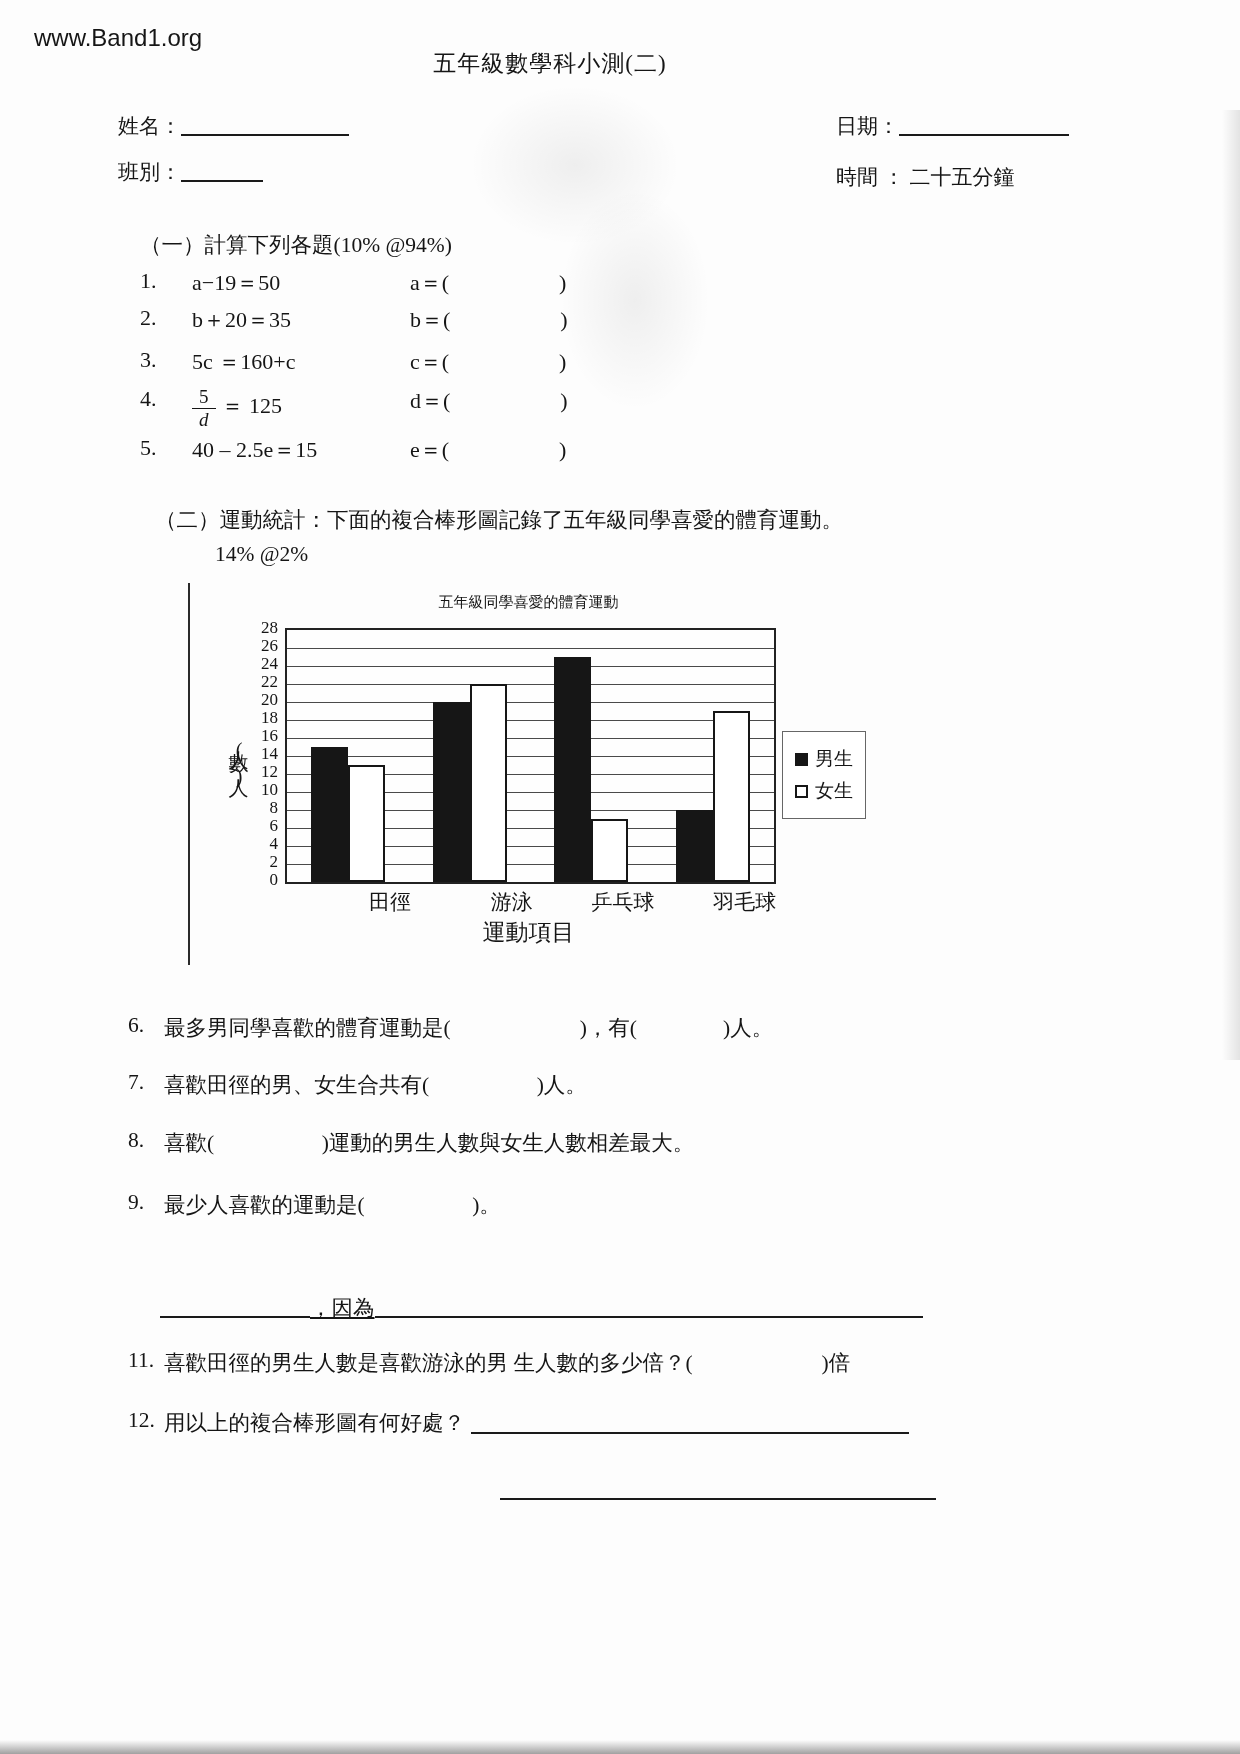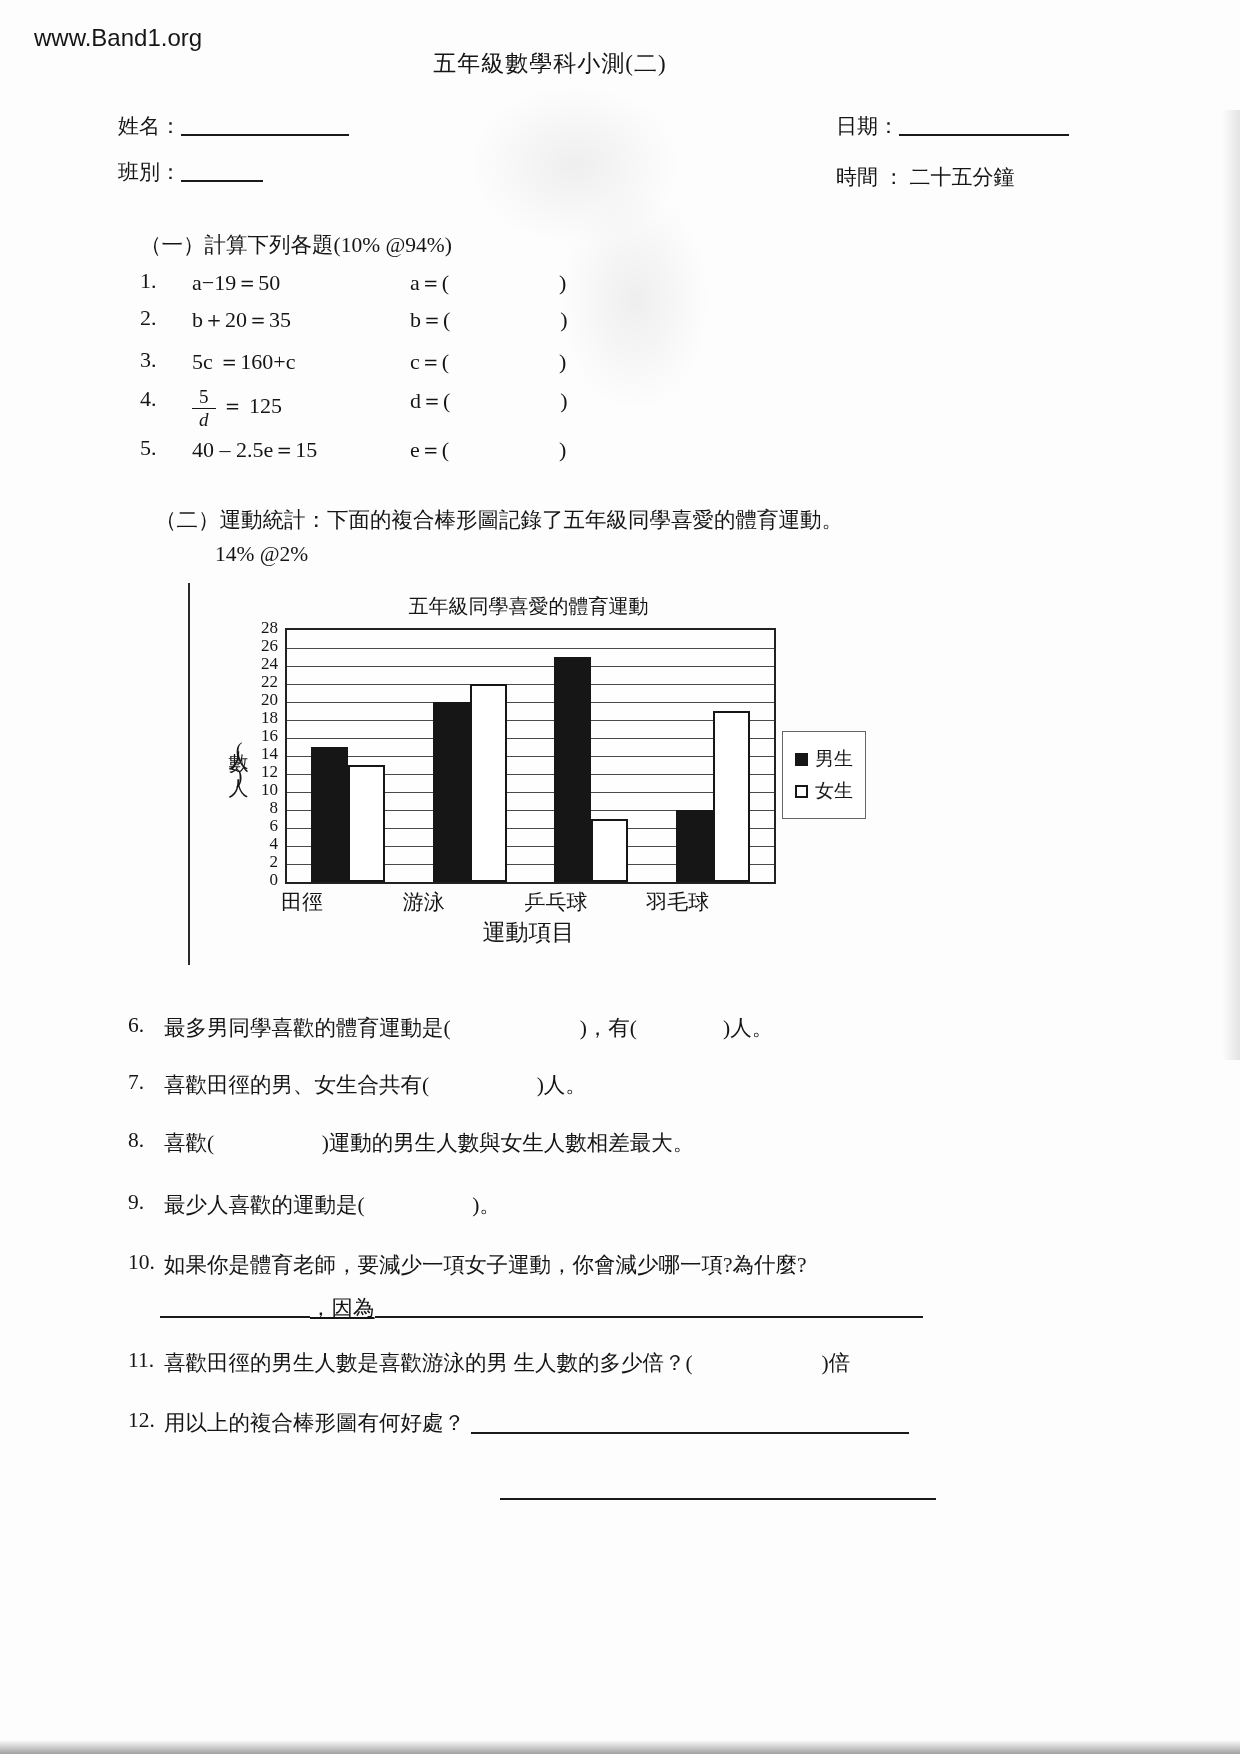--- a/index.html
+++ b/index.html
@@ -18,29 +18,29 @@
   .c-no{flex:none;width:52px;}
   .c-eq{flex:none;width:218px;}
   .c-ans{flex:none;}
 
   .frac{display:inline-block;text-align:center;vertical-align:middle;font-size:19px;line-height:1.15;margin-right:6px;}
   .fnum{display:block;border-bottom:1.5px solid #151515;padding:0 7px;}
   .fden{display:block;font-style:italic;}
 
   
   .chart{position:absolute;left:188px;top:583px;width:775px;height:382px;border-left:2px solid #2a2a2a;}
-  .chart-title{position:absolute;left:95px;top:10px;width:487px;text-align:center;font-size:20px;}
+  .chart-title{position:absolute;left:95px;top:10px;width:487px;text-align:center;font-size:15px;}
   .ylabel{position:absolute;left:36px;top:152px;writing-mode:vertical-rl;text-orientation:upright;font-size:20px;letter-spacing:2px;}
   .chart-yticks{position:absolute;left:0;top:0;width:100%;height:100%;}
   .ytick{position:absolute;left:46px;width:42px;text-align:right;font-size:17px;line-height:22px;}
   .chart-plot{position:absolute;left:95px;top:45px;width:487px;height:252px;border:2px solid #222;background:#fefefe;}
   .gridline{position:absolute;left:0;width:100%;height:0;border-top:1px solid #4a4a4a;}
   .bar{position:absolute;bottom:0;box-sizing:border-box;}
   .xticks{position:absolute;left:95px;top:305px;width:487px;height:30px;}
-  .xtick{position:absolute;width:130px;text-align:left;font-size:21px;}
+  .xtick{position:absolute;width:130px;text-align:right;font-size:21px;}
   .chart-xlabel{position:absolute;left:95px;top:334px;width:487px;text-align:center;font-size:23px;}
   .legend{position:absolute;left:592px;top:148px;border:1px solid #666;background:#fff;padding:8px 12px;}
   .legend-entry{display:flex;align-items:center;gap:7px;font-size:19px;margin:6px 0;white-space:nowrap;}
   .legend-marker{width:13px;height:13px;flex:none;display:inline-block;border:2px solid #161616;box-sizing:border-box;}
 
   
   .q{position:absolute;left:128px;display:flex;font-size:21.5px;white-space:pre;}
   .q-no{flex:none;width:36px;}
   .q-text{white-space:pre-wrap;}
   .q10b{position:absolute;left:160px;top:1292px;font-size:21.5px;white-space:nowrap;text-decoration:underline;}
@@ -178,24 +178,20 @@
     <span class="q-text">喜歡田徑的男、女生合共有(　　　　　)人。</span>
   </div>
   <div class="q" style="top:1128px;">
     <span class="q-no">8.</span>
     <span class="q-text">喜歡(　　　　　)運動的男生人數與女生人數相差最大。</span>
   </div>
   <div class="q" style="top:1190px;">
     <span class="q-no">9.</span>
     <span class="q-text">最少人喜歡的運動是(　　　　　)。</span>
   </div>
-  <div class="q" style="top:1250px;">
-    <span class="q-no">10.</span>
-    <span class="q-text">如果你是體育老師，要減少一項女子運動，你會減少哪一項?為什麼?</span>
-  </div>
   <div class="q10b">
     <span class="blank" style="width:150px;"></span><span>，因為</span><span class="blank" style="width:548px;"></span>
   </div>
   <div class="q" style="top:1348px;">
     <span class="q-no">11.</span>
     <span class="q-text">喜歡田徑的男生人數是喜歡游泳的男 生人數的多少倍？(　　　　　　)倍</span>
   </div>
   <div class="q" style="top:1408px;">
     <span class="q-no">12.</span>
     <span class="q-text">用以上的複合棒形圖有何好處？</span>

